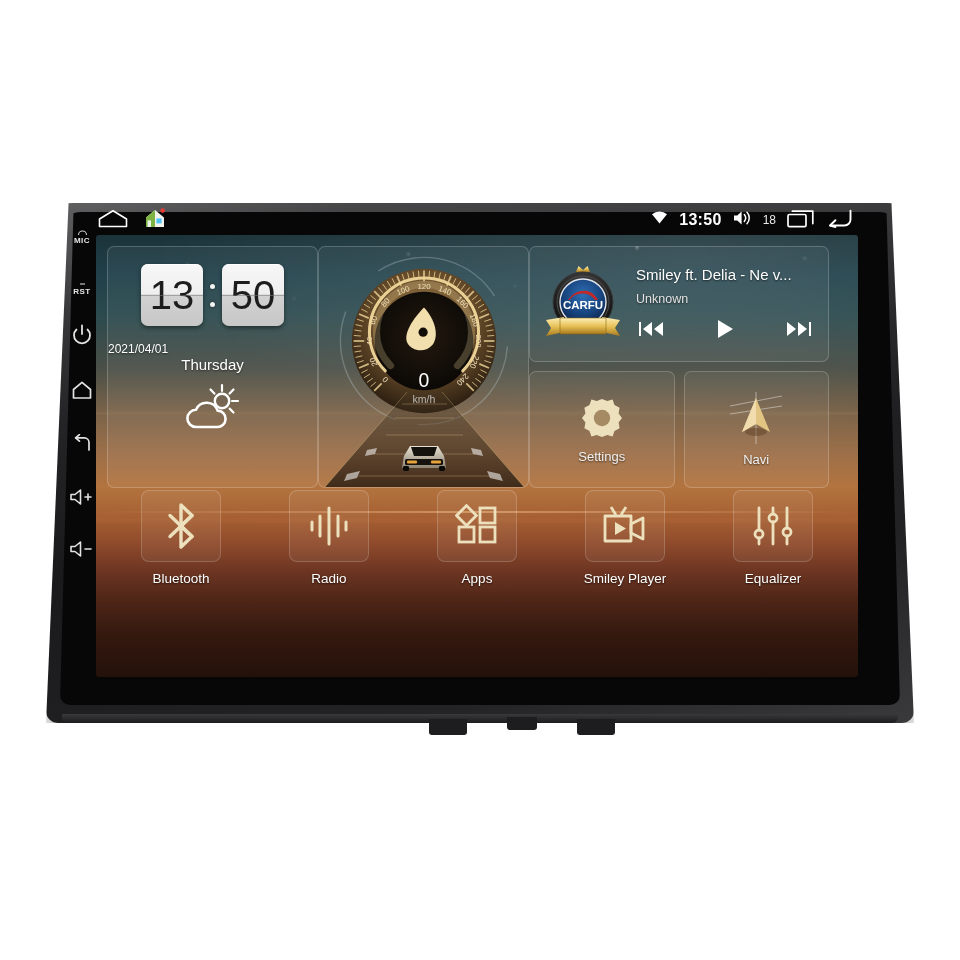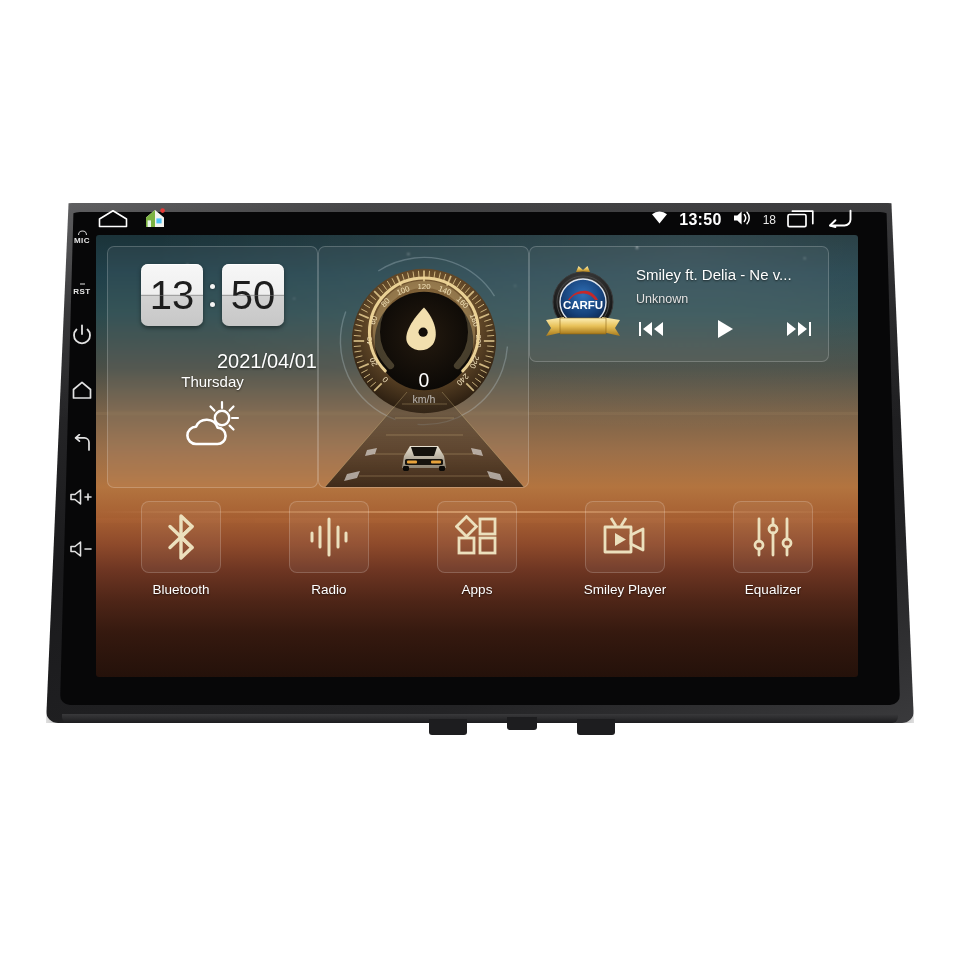--- a/index.html
+++ b/index.html
@@ -128,38 +128,38 @@
     box-shadow:0 2px 4px rgba(0,0,0,.45), inset 0 1px 0 rgba(255,255,255,.9);
     display:flex; align-items:center; justify-content:center;
   }
   .flipcard span{ font-size:40px; color:#1d1d1d; font-weight:400; line-height:1;
                   font-family:"Liberation Sans", sans-serif; }
   .flipcard::after{ content:""; position:absolute; left:0; right:0; top:50%; height:1px;
                     background:rgba(120,120,120,.55); }
   .colon{ display:flex; flex-direction:column; gap:13px; align-items:center; }
   .colon i{ width:5px; height:5px; border-radius:50%; background:#f4f4f4; display:block;
             box-shadow:0 0 3px rgba(0,0,0,.5); }
-  .cdate{ text-align:right; color:#fff; font-size:20px; margin-top:24px; text-shadow:0 1px 2px rgba(0,0,0,.55); }
+  .cdate{ text-align:left; color:#fff; font-size:12px; margin-top:16px; text-shadow:0 1px 2px rgba(0,0,0,.55); }
   .cday { text-align:center; color:#fff; font-size:15px; text-shadow:0 1px 2px rgba(0,0,0,.55); }
   .cwx  { display:flex; justify-content:center; margin-top:10px; }
 
   
   .gauge{ position:absolute; left:50%; top:6px; transform:translateX(-50%); }
   .roadwrap{ position:absolute; left:0; right:0; bottom:0; height:95px; overflow:hidden; }
 
   
   .logo{ width:86px; height:96px; flex:0 0 86px; position:relative; }
   .minfo{ flex:1; padding-left:10px; min-width:0; }
   .mtitle{ color:#fff; font-size:15px; white-space:nowrap; overflow:hidden; text-overflow:ellipsis;
            text-shadow:0 1px 2px rgba(0,0,0,.6); }
   .martist{ color:#e3e3e3; font-size:12.5px; margin-top:9px; text-shadow:0 1px 2px rgba(0,0,0,.6); }
   .mctrl{ display:flex; align-items:center; justify-content:space-between; margin-top:13px; padding:0 6px 0 2px; }
 
   
-  .dock{ position:absolute; left:11px; top:266px; width:740px; height:110px;
+  .dock{ position:absolute; left:11px; top:255px; width:740px; height:110px;
          display:flex; gap:0; }
   .app{ flex:1; display:flex; flex-direction:column; align-items:center; gap:9px; }
   .appbtn{
     width:80px; height:72px; border-radius:8px;
     background:rgba(255,255,255,.055);
     border:1px solid rgba(255,255,255,.18);
     display:flex; align-items:center; justify-content:center;
   }
   .applbl{ color:#fff; font-size:13.5px; text-shadow:0 1px 2px rgba(0,0,0,.65); }
 </style>
@@ -533,20 +533,42 @@
                   <svg width="26" height="18" viewBox="0 0 26 18">
                     <polygon points="1,2 1,16 10,9" fill="#ffffff"></polygon>
                     <polygon points="12,2 12,16 21,9" fill="#ffffff"></polygon>
                     <rect x="23" y="2" width="2" height="14" fill="#ffffff"></rect>
                   </svg>
                 </span>
               </div>
             </div>
           </div>
 
+          <div class="w-tiles">
+            <div class="card w-tile">
+              <svg width="46" height="46" viewBox="0 0 46 46">
+                <path d="M23 4 L28.2 6.1 L33.6 4.6 L35.5 10 L40.6 12.8 L39.6 18.4 L43 23 L39.6 27.6 L40.6 33.2 L35.5 36 L33.6 41.4 L28.2 39.9 L23 42 L17.8 39.9 L12.4 41.4 L10.5 36 L5.4 33.2 L6.4 27.6 L3 23 L6.4 18.4 L5.4 12.8 L10.5 10 L12.4 4.6 L17.8 6.1 Z" fill="#ece0bd"></path>
+                <circle cx="23" cy="23" r="8.2" fill="rgba(120,80,40,.60)"></circle>
+              </svg>
+              <div class="tlabel">Settings</div>
+            </div>
+            <div class="card w-tile">
+              <svg width="52" height="52" viewBox="0 0 52 52">
+                <g opacity=".42" stroke="#ffffff" stroke-width="1.1" fill="none">
+                  <line x1="0" y1="14" x2="52" y2="4"></line>
+                  <line x1="0" y1="22" x2="52" y2="14"></line>
+                  <line x1="26" y1="0" x2="26" y2="52"></line>
+                </g>
+                <path d="M26 6 L40 40 L26 32 L12 40 Z" fill="#e3c583"></path>
+                <path d="M26 6 L26 32 L12 40 Z" fill="#f1dcae"></path>
+                <ellipse cx="26" cy="40" rx="11" ry="4" fill="rgba(90,60,30,.45)"></ellipse>
+              </svg>
+              <div class="tlabel">Navi</div>
+            </div>
+          </div>
         </div>
       </div>
 
       <div class="dock">
 
         <div class="app">
           <div class="appbtn">
             <svg width="40" height="46" viewBox="0 0 40 46">
               <path d="M20 2 L31 12.5 L20 23 L20 2 Z M20 23 L31 33.5 L20 44 L20 23 Z" fill="none" stroke="#ece0bd" stroke-width="3.4" stroke-linejoin="round"></path>
               <line x1="9" y1="12.5" x2="31" y2="33.5" stroke="#ece0bd" stroke-width="3.4" stroke-linecap="round"></line>

